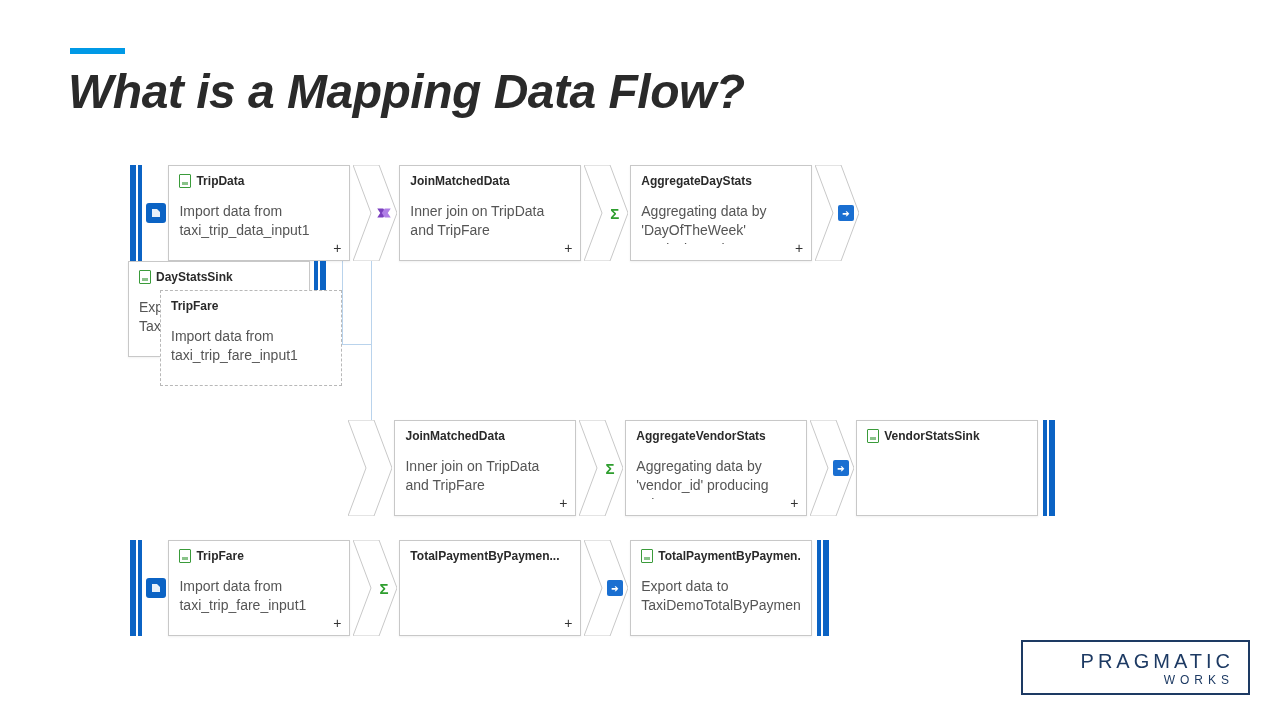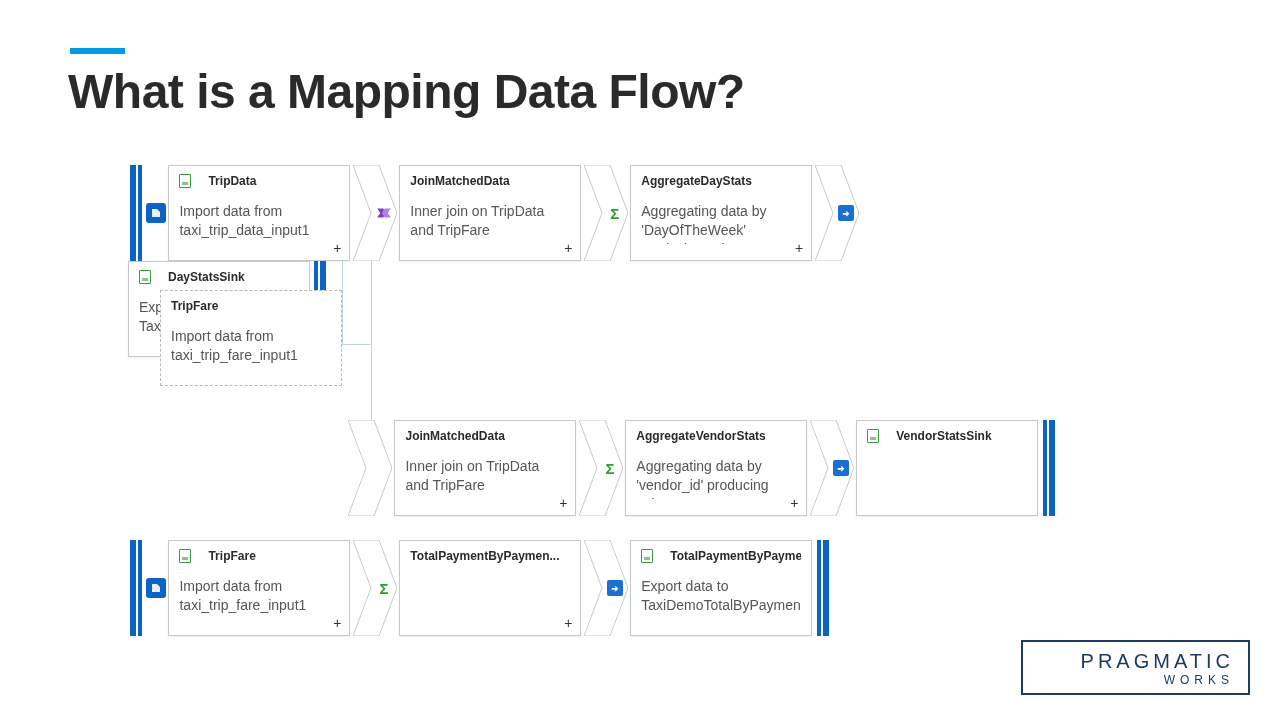--- a/index.html
+++ b/index.html
@@ -20,20 +20,21 @@
   background: #0099e6;
 }
 .page-title {
   position: absolute;
   top: 64px;
   left: 68px;
   font-size: 48px;
   font-weight: 700;
   color: #2a2a2a;
   letter-spacing: -0.5px;
+  font-style: italic;
 }
 .canvas {
   position: absolute;
   top: 165px;
   left: 130px;
   width: 880px;
   height: 540px;
 }
 .flow-row {
   position: relative;
@@ -86,21 +87,21 @@
   background: #fff;
   border: 1px solid #c8c8c8;
   box-shadow: 0 1px 2px rgba(0,0,0,0.06);
   padding: 8px 10px 6px 10px;
   position: relative;
   margin-left: -2px;
 }
 .node.dashed { border: 1px dashed #b8b8b8; box-shadow: none; background: #fff; }
 .node .title {
   font-size: 12px; font-weight: 600; color: #2a2a2a;
-  display: flex; gap: 17px;
+  display: flex; gap: 5px;
   margin-bottom: 14px;
   white-space: nowrap; overflow: hidden; text-overflow: ellipsis;
 }
 .node .desc {
   font-size: 14px; color: #555; line-height: 1.35;
   overflow: hidden; max-height: 42px;
 }
 .node .plus {
   position: absolute; bottom: 4px; right: 8px;
   font-size: 14px; color: #333; cursor: pointer;

